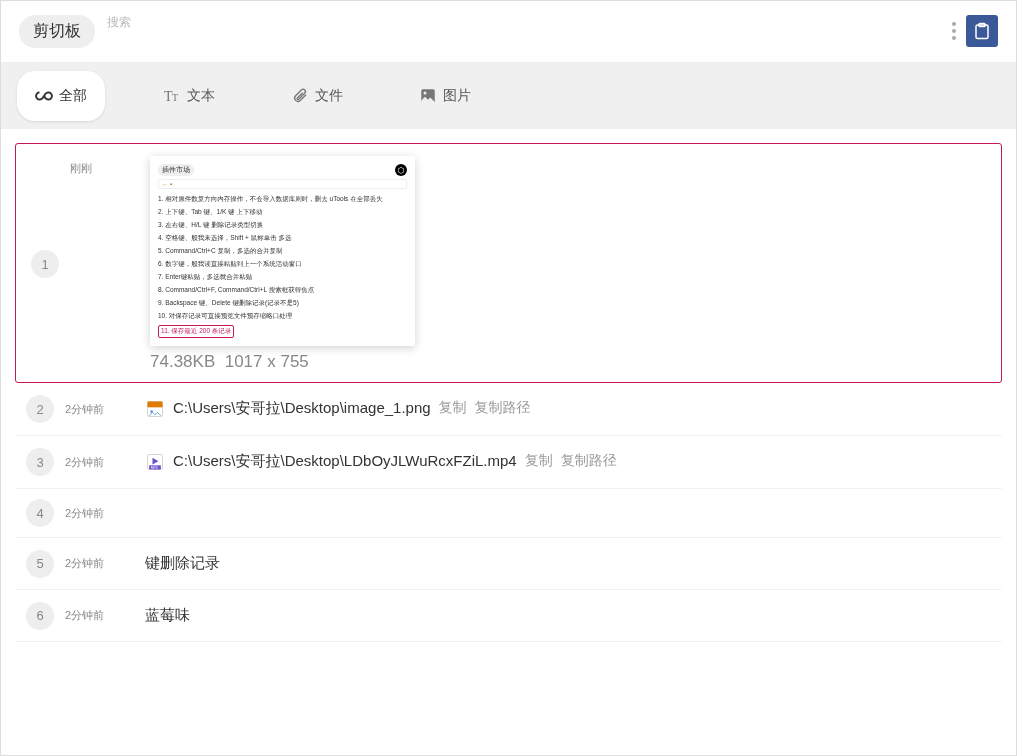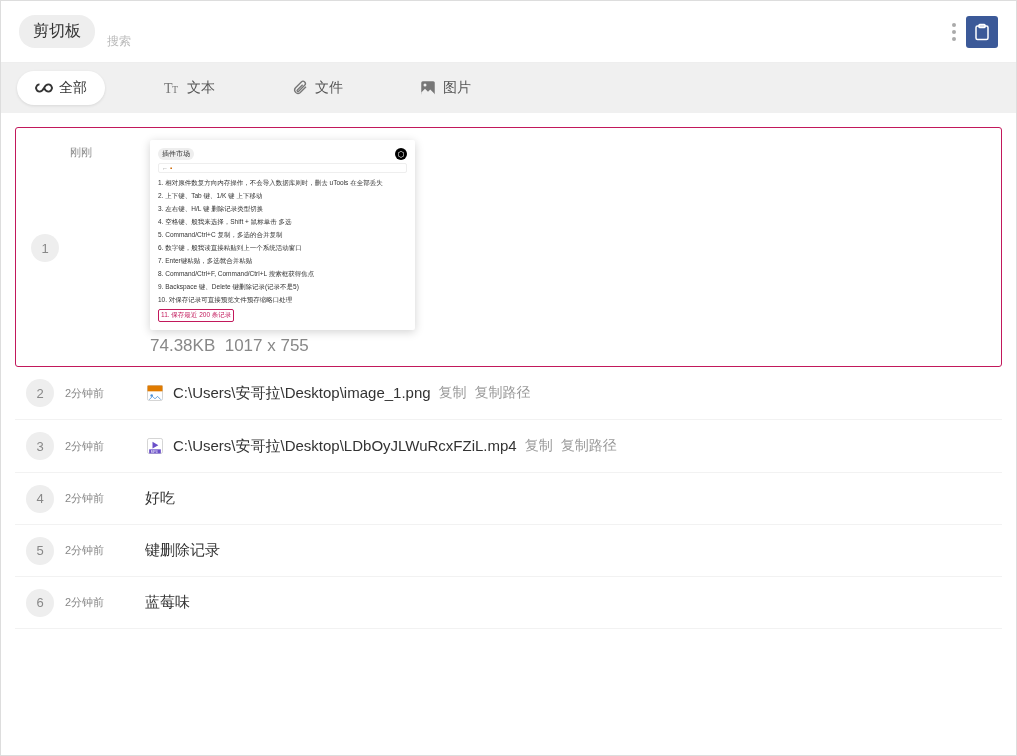--- a/index.html
+++ b/index.html
@@ -6,21 +6,21 @@
     body {
       font-family: -apple-system, BlinkMacSystemFont, "Segoe UI", "PingFang SC", "Microsoft YaHei", sans-serif;
       background: #fff;
       width: 1017px;
       height: 756px;
       overflow: hidden;
       border: 1px solid #ddd;
     }
     .header {
       display: flex;
-      align-items: flex-end;
+      align-items: flex-start;
       padding: 14px 18px;
       background: #fff;
       border-bottom: 1px solid #eee;
     }
     .app-badge {
       background: #eee;
       border-radius: 16px;
       padding: 6px 14px;
       font-size: 16px;
       color: #333;
@@ -55,21 +55,21 @@
     .tabs {
       display: flex;
       background: #f0f0f0;
       padding: 8px 16px 0;
       gap: 40px;
     }
     .tab {
       display: flex;
       align-items: center;
       gap: 6px;
-      padding: 8px 18px;
+      padding: 16px 18px;
       font-size: 14px;
       color: #555;
       cursor: pointer;
       border-radius: 18px;
       margin-bottom: 8px;
     }
     .tab.active {
       background: #fff;
       box-shadow: 0 1px 3px rgba(0,0,0,0.1);
       color: #333;
@@ -109,21 +109,21 @@
     }
     .item-time {
       width: 80px;
       font-size: 11px;
       color: #888;
       padding-top: 5px;
     }
     .item-body {
       flex: 1;
       display: flex;
-      align-items: center;
+      align-items: flex-start;
       gap: 8px;
       padding: 6px 0;
       font-size: 15px;
       color: #333;
     }
     .item-body .path { color: #333; }
     .item-body .action { color: #999; font-size: 14px; }
     .thumb {
       width: 265px;
       background: #fff;
@@ -287,23 +287,20 @@
       <span class="action">复制</span>
       <span class="action">复制路径</span>
     </div>
   </div>
 
   <div class="compact-item">
     <div class="item-index">
         <span>4</span>
       </div>
     <div class="item-time">2分钟前</div>
-    <div class="item-body">
-        <span>好吃</span>
-      </div>
   </div>
 
   <div class="compact-item">
     <div class="item-index">
         <span>5</span>
       </div>
     <div class="item-time">2分钟前</div>
     <div class="item-body">
         <span>键删除记录</span>
       </div>

